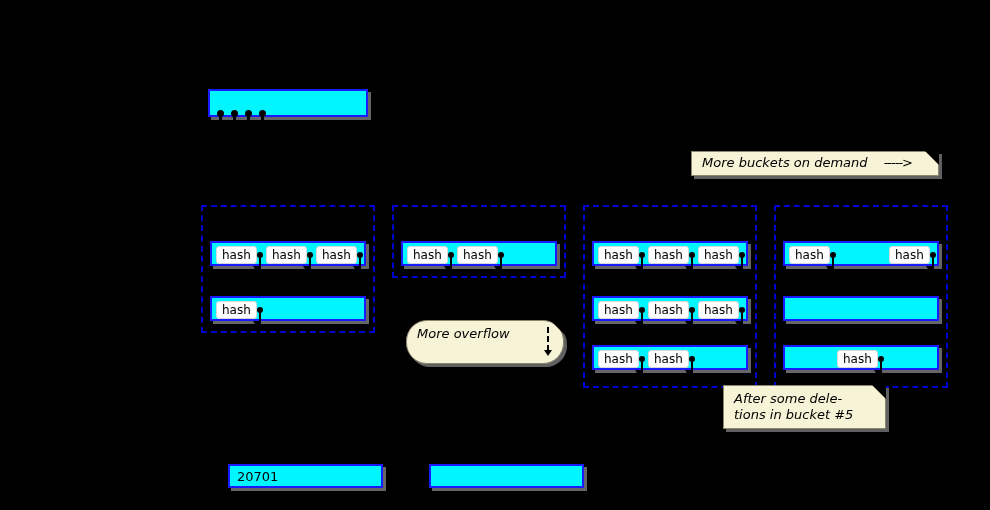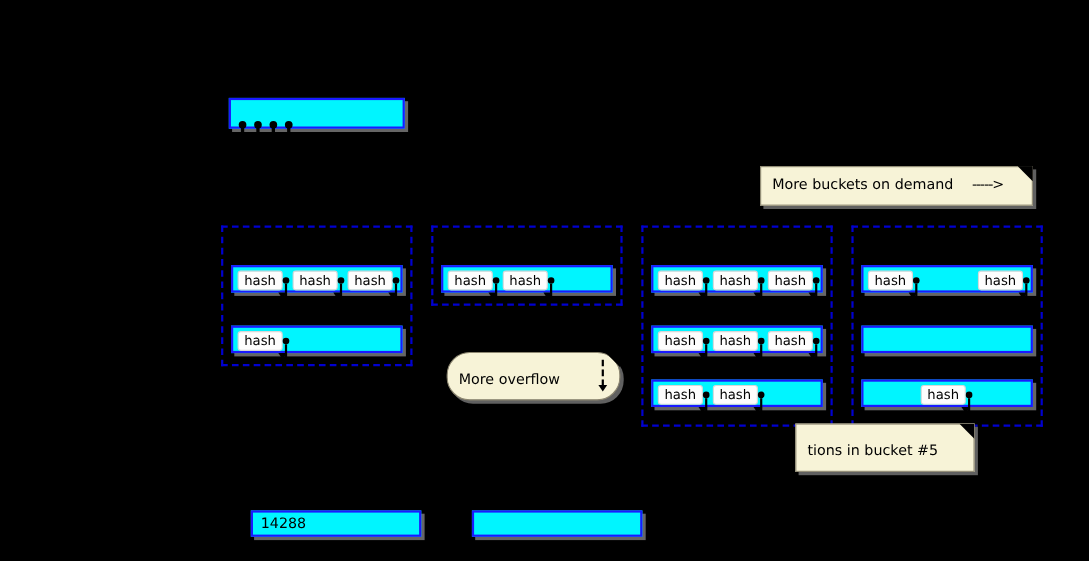--- a/index.html
+++ b/index.html
@@ -56,23 +56,24 @@
     border-right:4px solid transparent;
     border-top:6px solid #000;
   }
 
   
   .note{
     position:absolute;
     background:#f7f3d7;
     border:1px solid #8c8670;
     box-sizing:border-box;
+    font-style:italic;
     font-size:13px;
     color:#000;
-    padding:17px 10px;
+    padding:5px 10px;
     line-height:1.25;
     box-shadow:3px 3px 0 rgba(120,120,120,0.8);
   }
   .note .fold{
     position:absolute;top:-1px;right:-1px;
     width:14px;height:14px;
     background:#000;
     clip-path:polygon(0 0,100% 0,100% 100%);
   }
   .dashedarrow{
@@ -276,21 +277,22 @@
 <div class="abs cyanbox" style="left:783px;top:345px;width:156px;height:25px;">
   <div class="hash" style="left:52px;top:3px;">
     <span>hash</span>
   </div>
   <div class="hashdot" style="left:93px;top:9px;"></div>
   <div class="hashline" style="left:95px;top:15px;height:14px;"></div>
 </div>
 <div class="abs arrowhead" style="left:874px;top:370px;"></div>
 
 <div class="note" style="left:723px;top:385px;width:163px;height:44px;">
+  <div>After some dele-</div>
   <div>tions in bucket #5</div>
   <span class="fold"></span>
 </div>
 
 <div class="abs cyanbox" style="left:228px;top:464px;width:155px;height:24px;display:flex;align-items:center;padding-left:7px;">
-  <span class="label-text">14288</span>
+  <span class="label-text">20701</span>
 </div>
 
 <div class="abs cyanbox" style="left:429px;top:464px;width:155px;height:24px;"></div>
 
 </body></html>

